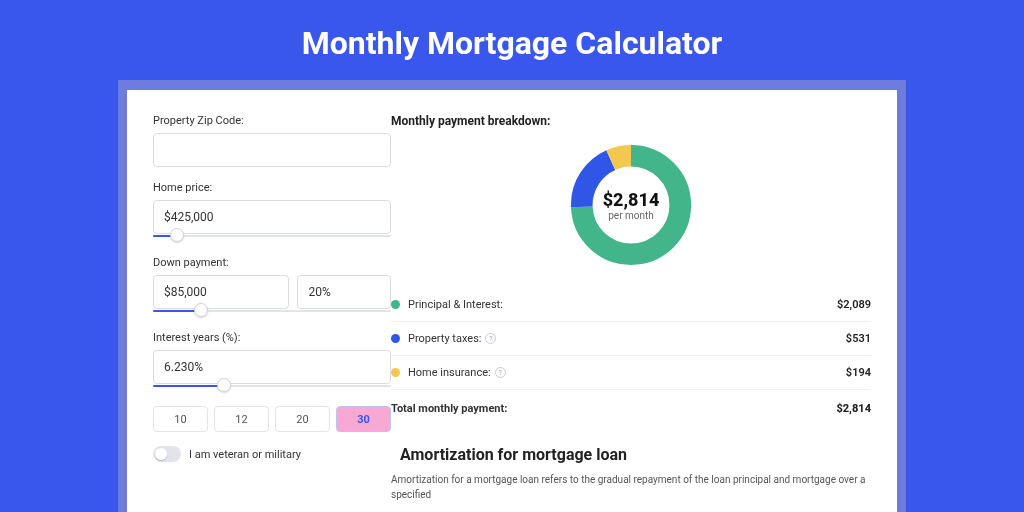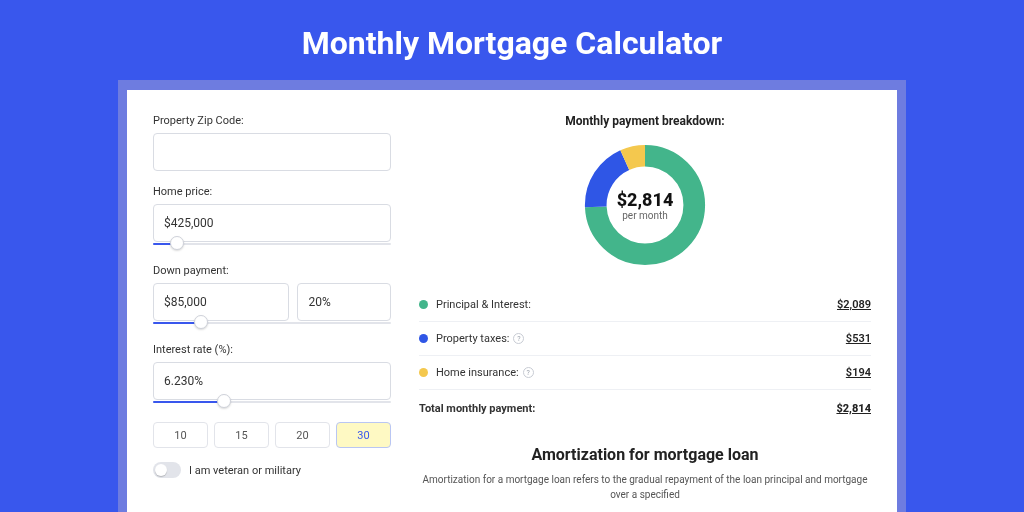--- a/index.html
+++ b/index.html
@@ -1,51 +1,51 @@
 <!DOCTYPE html>
 <html><head>
 <meta charset="utf-8">
 <style>
   * { box-sizing: border-box; margin: 0; padding: 0; font-family: -apple-system, BlinkMacSystemFont, "Segoe UI", Roboto, Arial, sans-serif; }
   body { width: 1024px; height: 512px; overflow: hidden; background: #3957ED; color: #222; }
   .page-title { color: #fff; font-size: 32px; font-weight: 700; text-align: center; padding: 24px 0 18px; }
   .inner-band { background: #6E7CE0; margin: 0 auto; width: 788px; padding-top: 10px; height: 600px; }
   .card { background: #fff; width: 770px; margin: 0 auto; padding: 24px 26px 40px; min-height: 600px; }
-  .layout { display: flex; gap: 28px; }
+  .layout { display: flex; }
   .left { width: 238px; flex-shrink: 0; }
-  .right { flex: 1; text-align: center; }
+  .right { flex: 1; }
   .fld-label { font-size: 11px; color: #333; margin-bottom: 6px; display: block; }
   .field { margin-bottom: 14px; }
-  .input { width: 100%; height: 34px; border: 1px solid #d9dce3; border-radius: 4px; padding: 18px 10px; font-size: 12px; color: #333; background: #fff; }
+  .input { width: 100%; height: 34px; border: 1px solid #d9dce3; border-radius: 4px; padding: 8px 10px; font-size: 12px; color: #333; background: #fff; }
   .dp-row { display: flex; gap: 8px; justify-content: space-between; }
   .dp-row .input:first-child { flex: 1.6; }
   .dp-row .input:last-child { flex: 1; }
   .slider-wrap { position: relative; height: 10px; margin-top: -2px; }
   .slider-track { position: absolute; left: 0; right: 0; top: 3px; height: 2px; background: #e2e4ea; border-radius: 2px; }
   .slider-fill { position: absolute; left: 0; top: 3px; height: 2px; background: #3957ED; border-radius: 2px; }
   .slider-thumb { position: absolute; top: -4px; width: 14px; height: 14px; background: #fff; border: 1px solid #cfd2da; border-radius: 50%; box-shadow: 0 1px 2px rgba(0,0,0,.15); transform: translateX(-50%); }
   .period-row { display: flex; gap: 6px; }
   .period-btn { flex: 1; height: 26px; border: 1px solid #e2e4ea; background: #fff; border-radius: 4px; font-size: 11px; color: #555; cursor: pointer; }
-  .period-btn.active { background: #fef9c3; border-color: #b9c6f3; color: #3957ED; font-weight: 400; }
+  .period-btn.active { background: #f9a8d4; border-color: #b9c6f3; color: #3957ED; font-weight: 700; }
   .toggle-row { display: flex; align-items: center; gap: 8px; margin-top: 14px; }
   .toggle { width: 28px; height: 16px; background: #e2e4ea; border-radius: 10px; position: relative; }
   .toggle::after { content: ""; position: absolute; left: 2px; top: 2px; width: 12px; height: 12px; background: #fff; border-radius: 50%; box-shadow: 0 1px 1px rgba(0,0,0,.2); }
   .toggle-label { font-size: 11px; color: #333; text-align: right; }
   .section-title { font-size: 12px; font-weight: 700; margin-bottom: 12px; }
   .donut-wrap { display: flex; justify-content: center; margin: 6px 0 18px; }
   .donut { position: relative; width: 130px; height: 130px; }
   .donut svg { width: 130px; height: 130px; transform: rotate(-90deg); }
   .donut-center { position: absolute; inset: 0; display: flex; flex-direction: column; align-items: center; justify-content: center; }
   .donut-amount { font-size: 18px; font-weight: 800; color: #111; }
   .donut-sub { font-size: 10px; color: #666; }
   .legend-row { display: flex; align-items: center; padding: 10px 0; border-bottom: 1px solid #eef0f4; font-size: 11px; }
   .legend-row.total { border-bottom: none; font-weight: 700; padding-top: 12px; }
   .dot { width: 9px; height: 9px; border-radius: 50%; margin-right: 8px; flex-shrink: 0; }
   .legend-label { flex: 1; display: flex; align-items: center; gap: 4px; color: #333; }
-  .legend-value { font-weight: 600; color: #222; text-decoration: underline; }
+  .legend-value { font-weight: 600; color: #222; }
   .legend-row.total .legend-value { font-weight: 800; }
   .info-icon { width: 11px; height: 11px; border: 1px solid #c8ccd4; border-radius: 50%; display: inline-flex; align-items: center; justify-content: center; font-size: 7px; color: #9aa0ab; }
   .amort-title { font-size: 16px; font-weight: 700; margin: 20px 9px 8px; }
   .amort-text { font-size: 10px; color: #555; line-height: 1.5; }
 </style>
 </head>
 <body>
 
 <div class="page-title">Monthly Mortgage Calculator</div>
 
@@ -77,33 +77,33 @@
             <input class="input" value="20%" style="">
           </div>
           <div class="slider-wrap">
             <div class="slider-track"></div>
             <div class="slider-fill" style="width: 20%;"></div>
             <div class="slider-thumb" style="left: 20%;"></div>
           </div>
         </div>
 
         <div class="field">
-          <label class="fld-label">Interest rate (%):</label>
+          <label class="fld-label">Interest years (%):</label>
           <input class="input" value="6.230%" style="">
           <div class="slider-wrap">
             <div class="slider-track"></div>
             <div class="slider-fill" style="width: 30%;"></div>
             <div class="slider-thumb" style="left: 30%;"></div>
           </div>
         </div>
 
         <div class="field">
           <div class="period-row">
               <button class="period-btn">10</button>
-              <button class="period-btn">15</button>
+              <button class="period-btn">12</button>
               <button class="period-btn">20</button>
               <button class="period-btn active">30</button>
             </div>
         </div>
 
         <div class="toggle-row">
           <div class="toggle"></div>
           <span class="toggle-label">I am veteran or military</span>
         </div>
 

